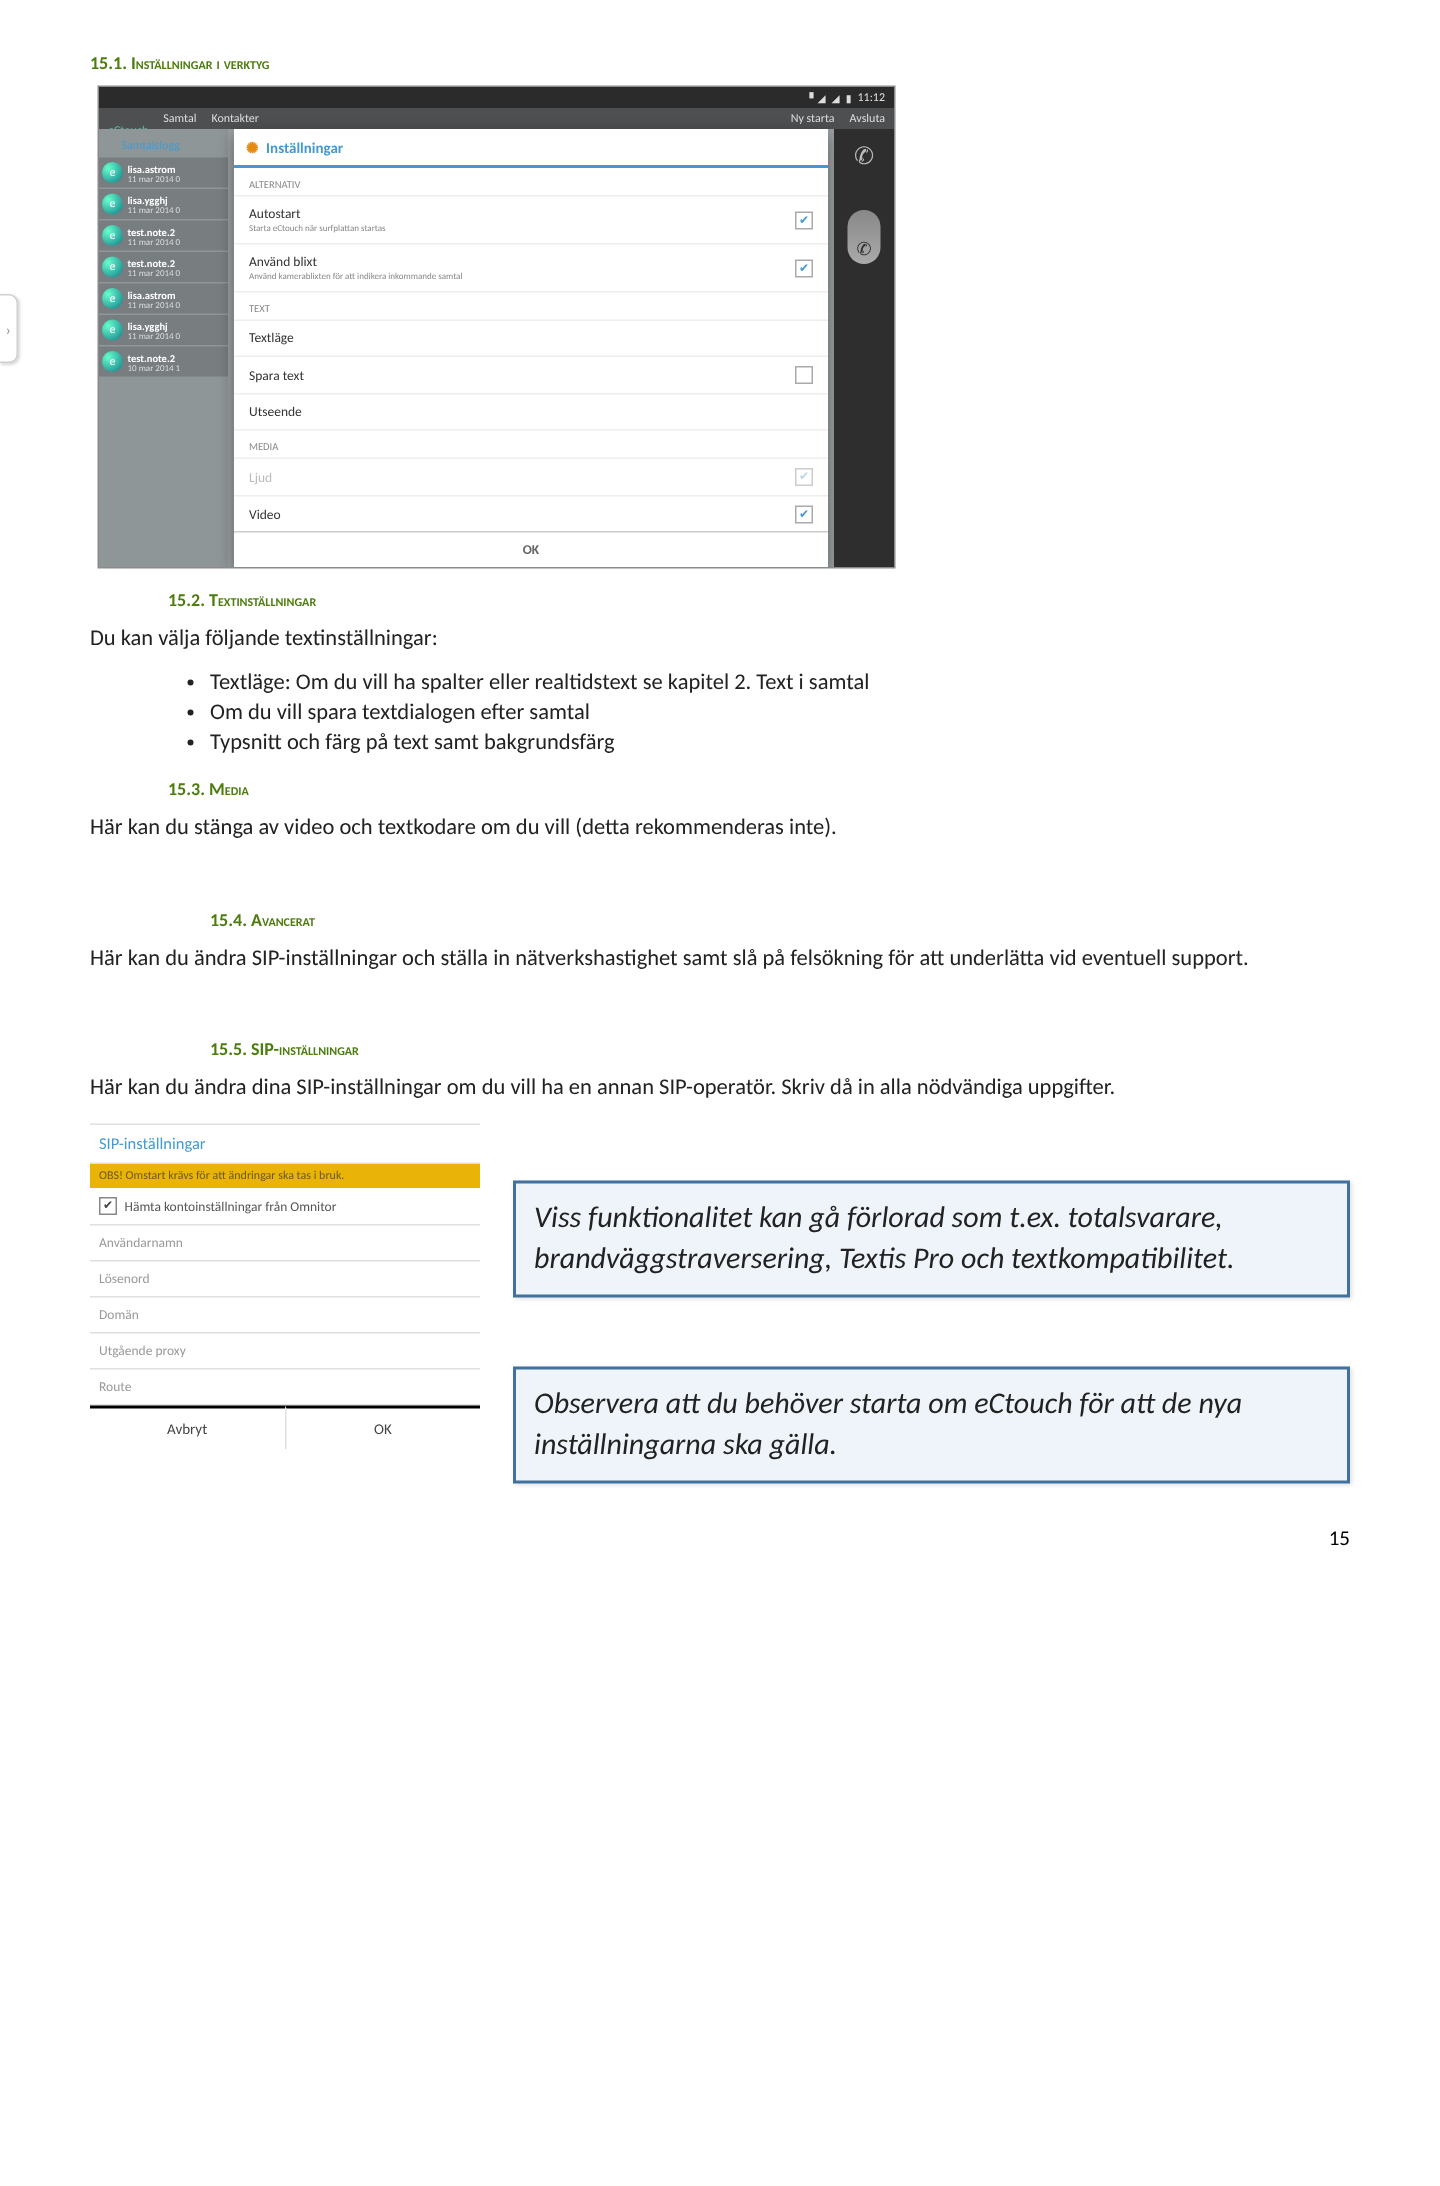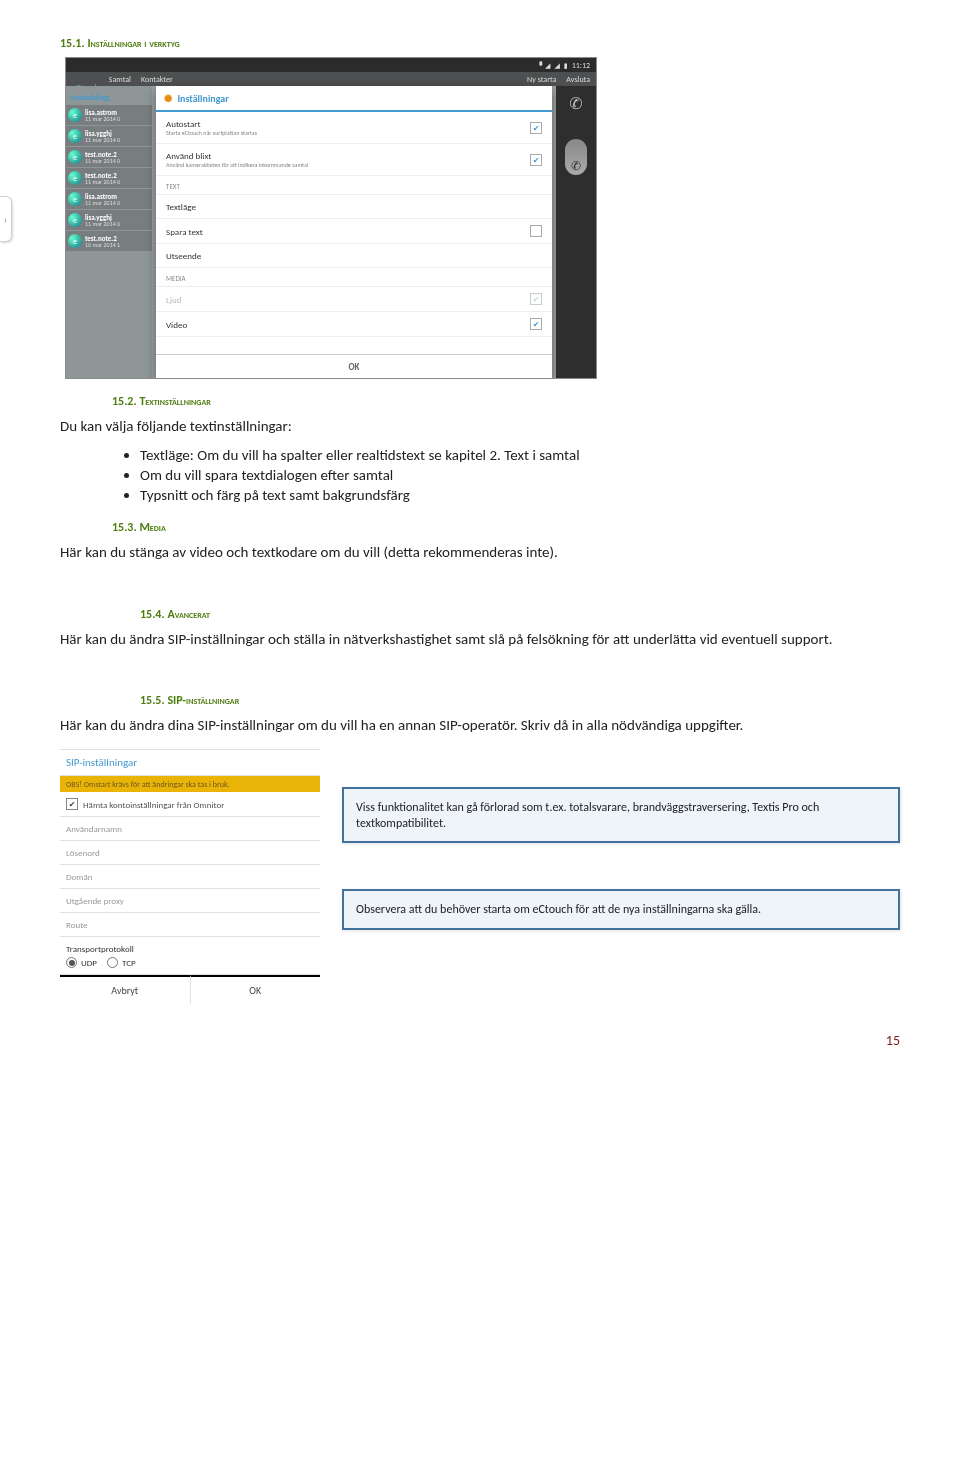--- a/index.html
+++ b/index.html
@@ -67,22 +67,23 @@
     display: flex;
   }
   .leftlog {
     width: 86px;
     background: #8f9698;
     padding-top: 4px;
   }
   .leftlog .ltitle {
     color: #449ad0;
     font-size: 8px;
-    font-weight: bold;
+    font-weight: normal;
     padding: 2px 4px;
+    margin-left: 11px;
   }
   .leftlog .lrow {
     height: 20px;
     background: #787d80;
     margin: 1px 0;
     display: flex;
     align-items: center;
     gap: 3px;
     padding: 0 2px;
   }
@@ -214,28 +215,29 @@
     flex: 1;
     display: flex;
     flex-direction: column;
     gap: 46px;
     padding-top: 42px;
   }
   .callout {
     border: 2.5px solid #41719c;
     background: #eef4fa;
     padding: 10px 12px;
-    font-size: 12px;
+    font-size: 20px;
     line-height: 1.35;
     box-shadow: 1px 1px 3px rgba(0,0,0,.12);
+    font-style: italic;
   }
 
   .pagenum {
     text-align: right;
-    color: #7f1d1d;
+    color: #000000;
     font-size: 14px;
     margin-top: 28px;
   }
   .edge-tab {
     position: fixed;
     left: 0; top: 196px;
     width: 11px; height: 44px;
     background: #fff;
     border: 1px solid #d0d0d0;
     border-left: none;
@@ -305,20 +307,21 @@
           <div class="ltxt"><b>test.note.2</b><span>10 mar 2014 1</span></div>
         </div>
     </div>
 
     <div class="dialog">
       <div class="dlg-title">
         <span class="gear">✺</span>
         <span>Inställningar</span>
       </div>
       <div class="dlg-body">
+        <div class="dlg-sect">ALTERNATIV</div>
         <div class="dlg-row">
           <div class="maincol">
             <div class="lbl">Autostart</div>
             <div class="sub">Starta eCtouch när surfplattan startas</div>
           </div>
           <div class="chk">✔</div>
         </div>
         <div class="dlg-row">
           <div class="maincol">
             <div class="lbl">Använd blixt</div>
@@ -417,33 +420,20 @@
       </div>
     <div class="s2-row dim">
         <span>Domän</span>
       </div>
     <div class="s2-row dim">
         <span>Utgående proxy</span>
       </div>
     <div class="s2-row dim">
         <span>Route</span>
       </div>
-    <div class="s2-row sr-trans" style="flex-direction:column;align-items:flex-start;gap:3px">
-      <span>Transportprotokoll</span>
-      <div style="display:flex">
-        <span class="rdlbl">
-            <span class="radio on"></span>
-            <span>UDP</span>
-          </span>
-        <span class="rdlbl">
-            <span class="radio"></span>
-            <span>TCP</span>
-          </span>
-      </div>
-    </div>
     <div class="s2-buttons">
       <div class="btn">Avbryt</div>
       <div class="btn">OK</div>
     </div>
   </div>
 
   <div class="callouts">
     <div class="callout">Viss funktionalitet kan gå förlorad som t.ex. totalsvarare, brandväggstraversering, Textis Pro och textkompatibilitet.</div>
     <div class="callout">Observera att du behöver starta om eCtouch för att de nya inställningarna ska gälla.</div>
   </div>

